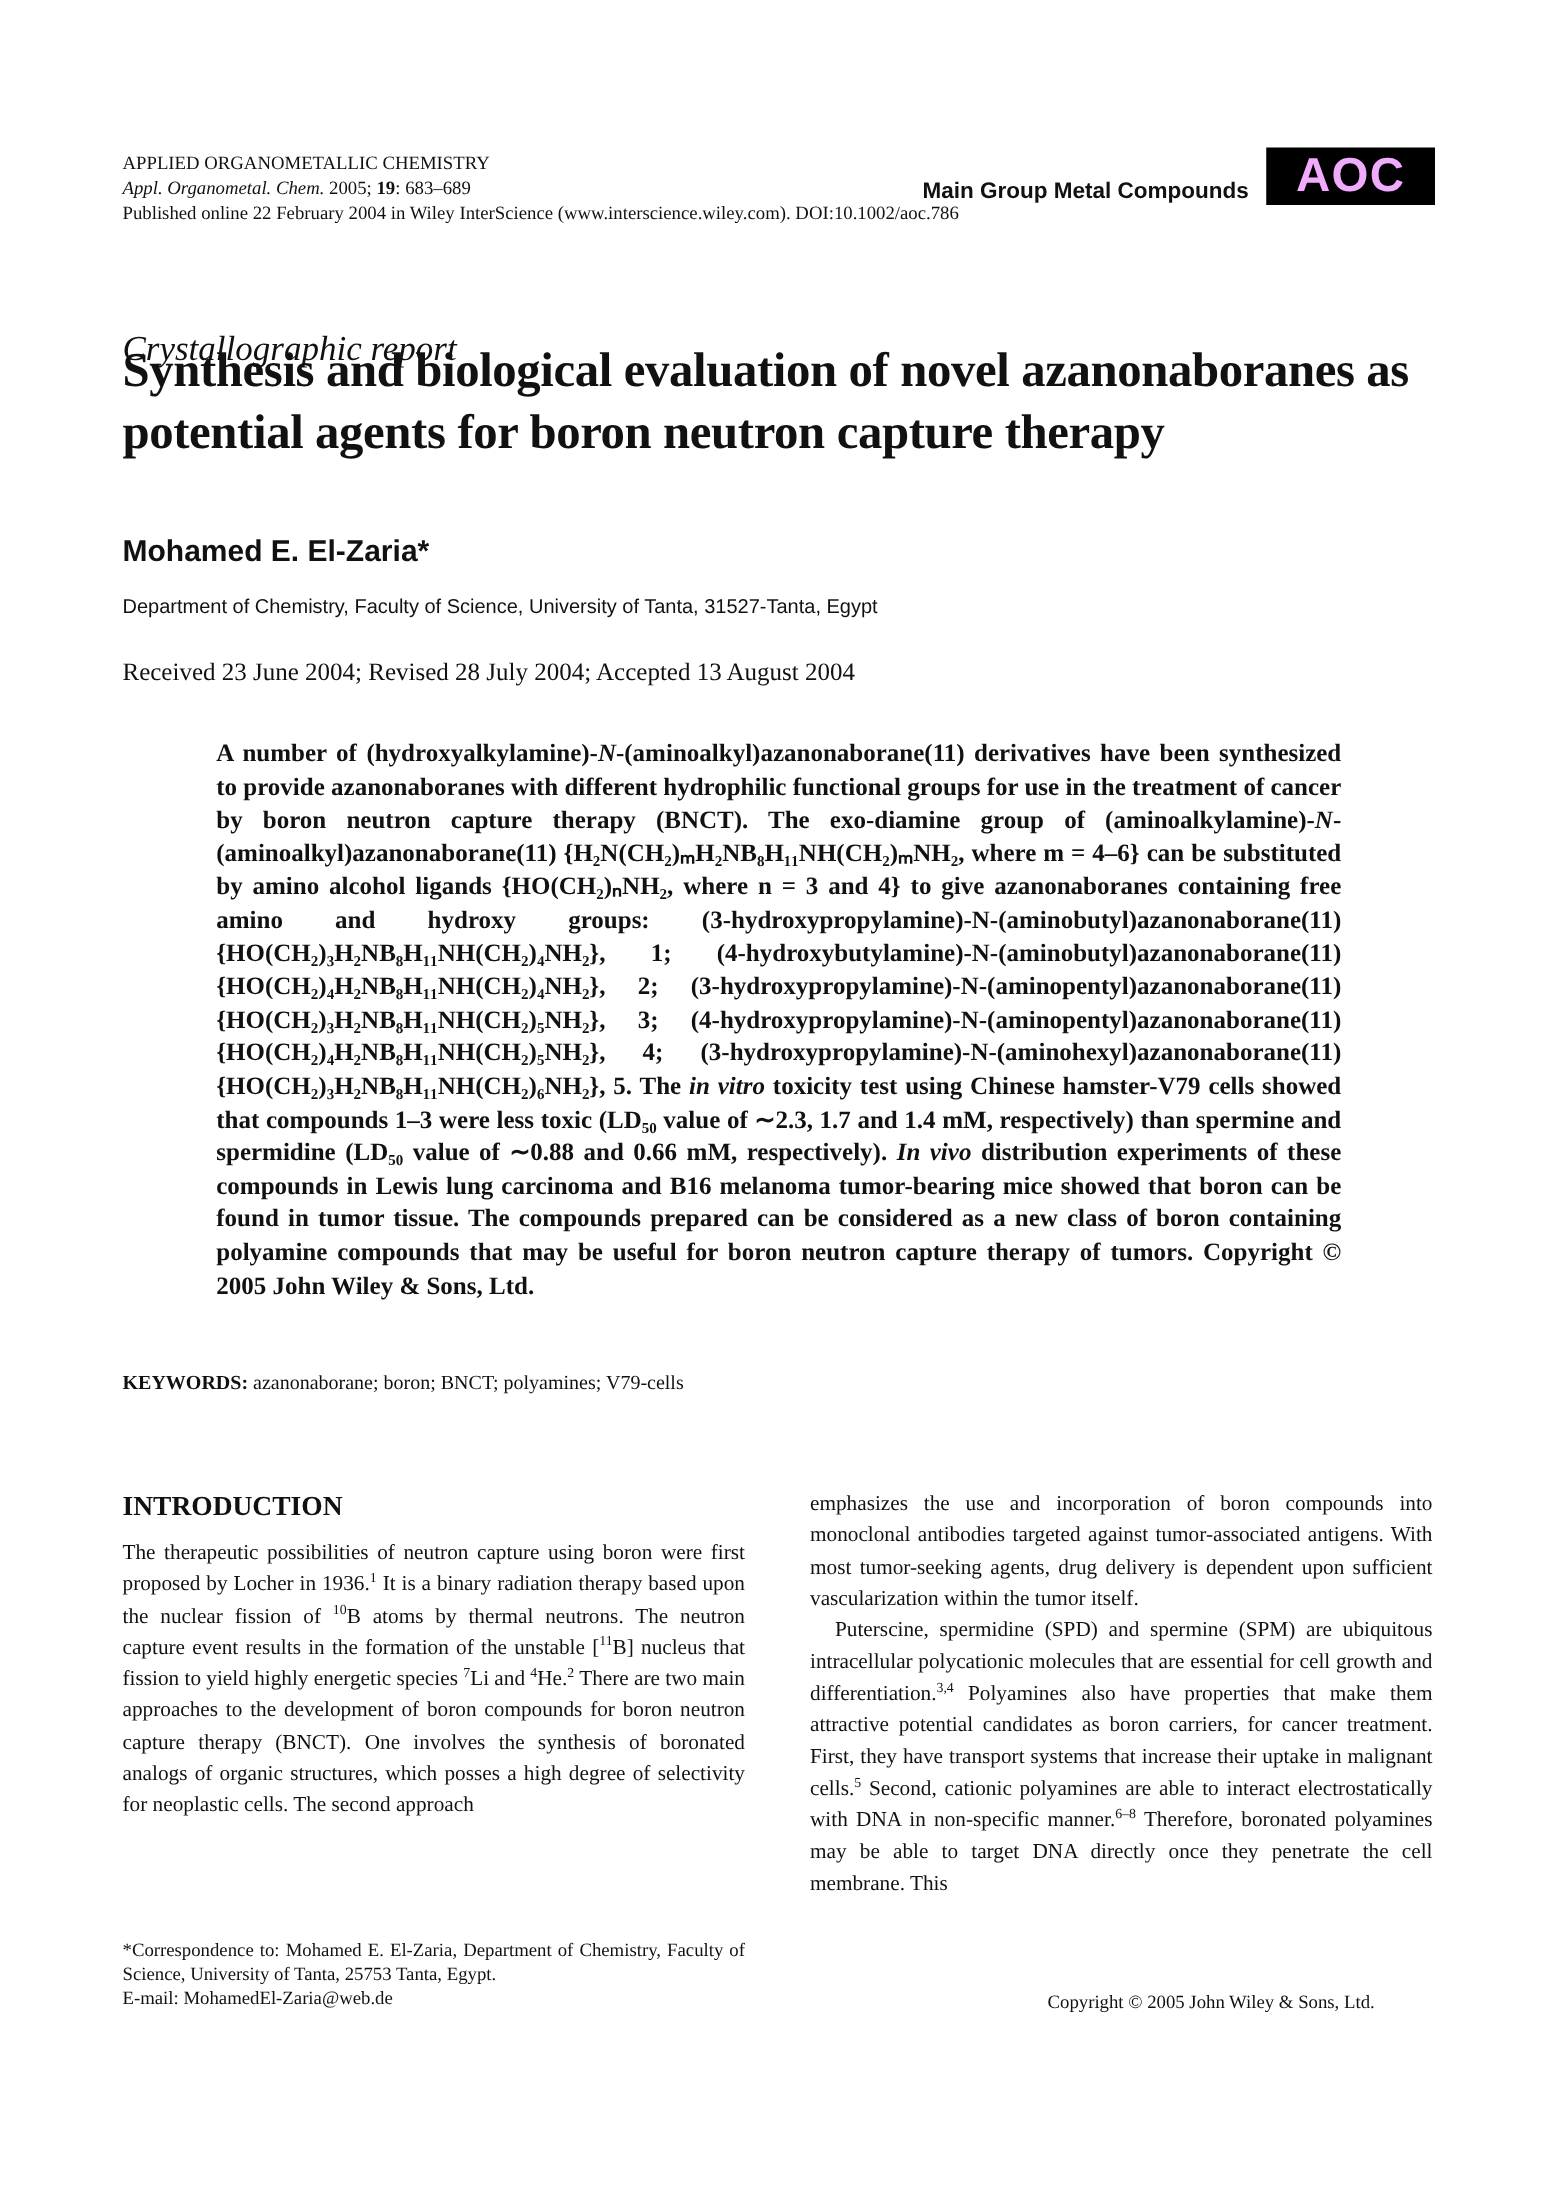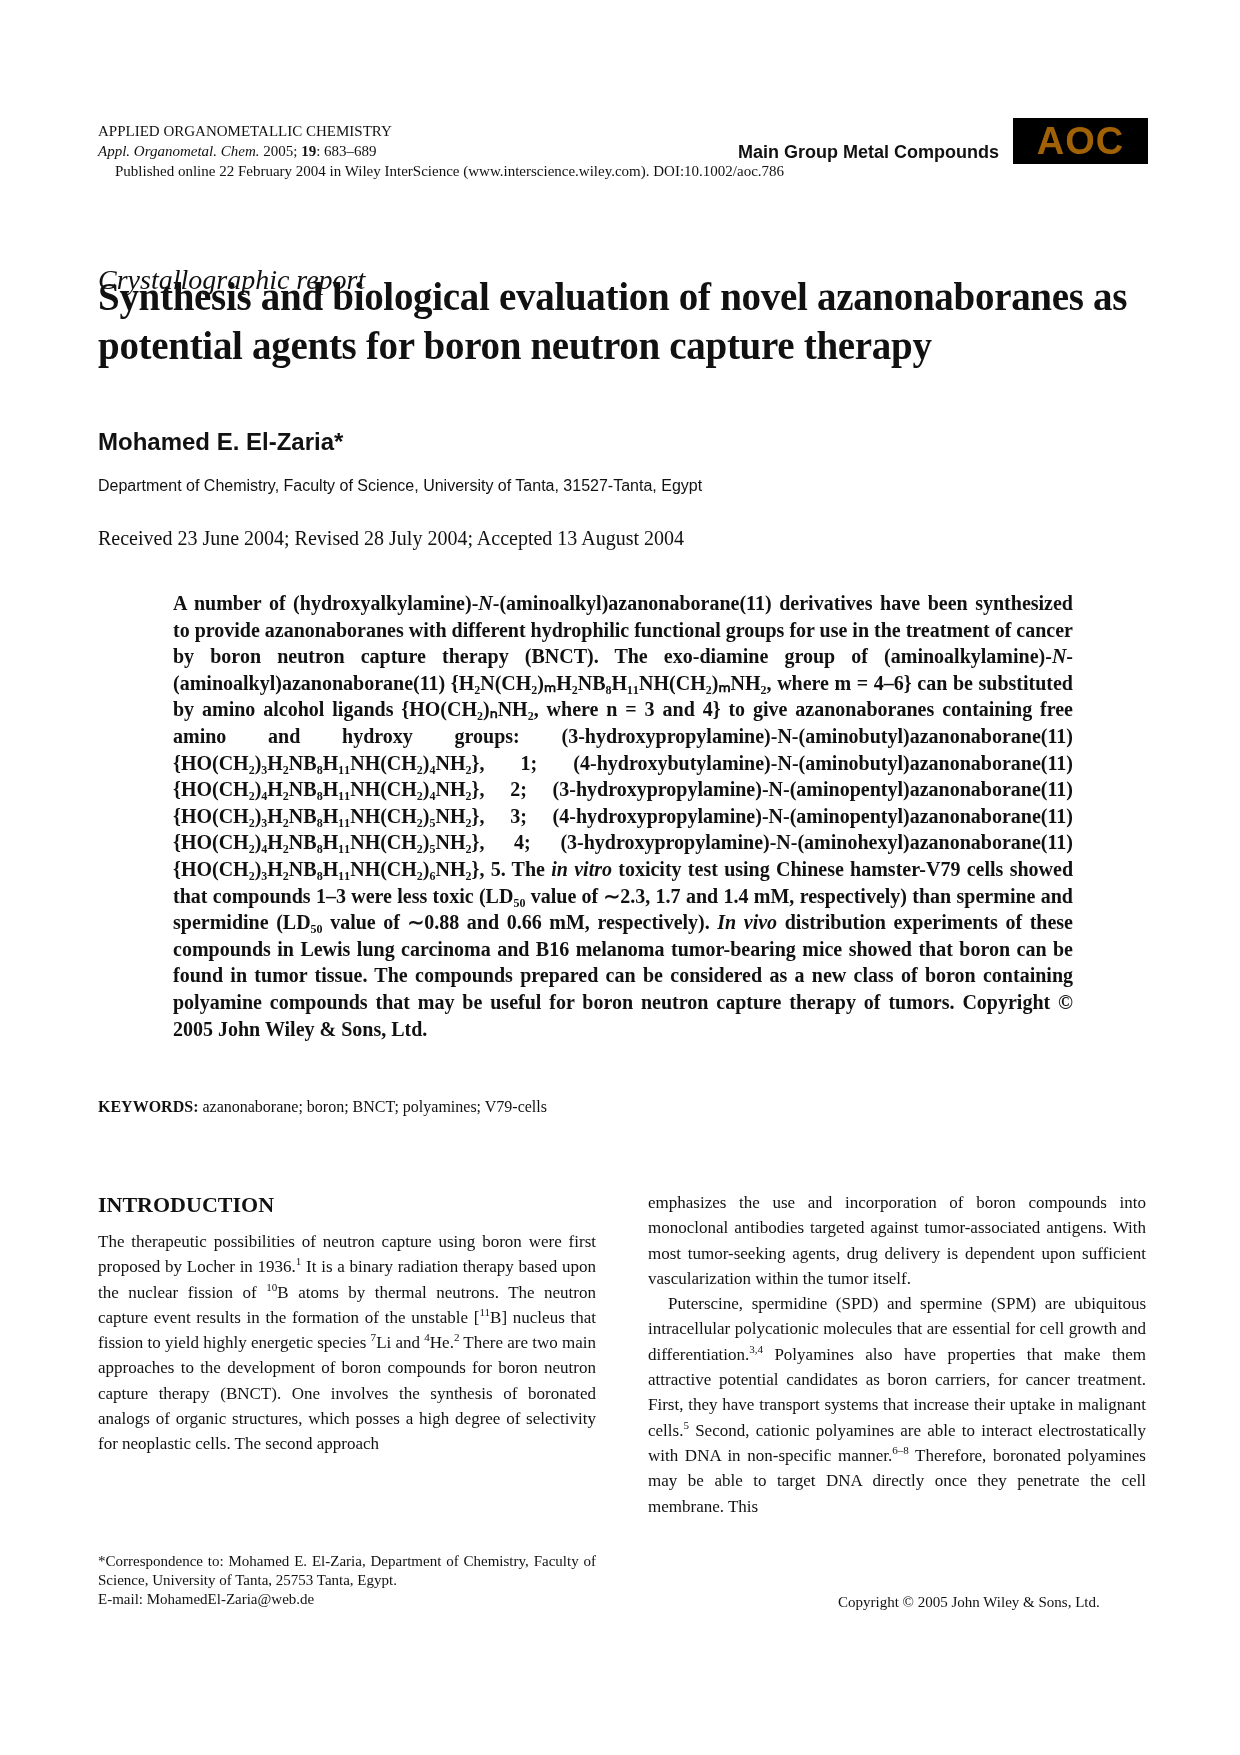--- a/index.html
+++ b/index.html
@@ -1,20 +1,20 @@
 <!DOCTYPE html>
 <html><head>
 <meta charset="utf-8">
 <style>
   html, body { margin:0; padding:0; background:#ffffff; }
   body { width:1240px; height:1755px; position:relative; overflow:hidden; color:#111; font-family:"Liberation Serif", serif; }
   .abs { position:absolute; }
   .hdr { font-size:15px; line-height:19px; }
   .section-tag { left:738px; top:142px; font-family:"Liberation Sans", sans-serif; font-weight:bold; font-size:18px; }
-  .aoc-badge { left:1013px; top:118px; width:135px; height:46px; background:#000; color:#a16207; font-family:"Liberation Sans", sans-serif; font-weight:900; font-size:38px; line-height:46px; text-align:center; letter-spacing:1px; }
+  .aoc-badge { left:1013px; top:118px; width:135px; height:46px; background:#000; color:#f0abfc; font-family:"Liberation Sans", sans-serif; font-weight:900; font-size:38px; line-height:46px; text-align:center; letter-spacing:1px; }
   .report-type { left:98px; top:220px; font-style:italic; font-size:28px;margin-top:44px; }
   .title { left:98px; top:272px; width:1080px; font-weight:bold; font-size:39px; line-height:49px; letter-spacing:-0.3px; }
   .author { left:98px; top:428px; font-family:"Liberation Sans", sans-serif; font-weight:bold; font-size:24px; }
   .affil { left:98px; top:477px; font-family:"Liberation Sans", sans-serif; font-size:16px; }
   .dates { left:98px; top:527px; font-size:20px; }
   .abstract { left:173px; top:590px; width:900px; font-weight:bold; font-size:20px; line-height:26.6px; text-align:justify; }
   .abstract i { font-weight:bold; }
   .keywords { left:98px; top:1098px; font-size:16px; }
   .keywords b { font-weight:bold; }
   .intro-head { left:98px; top:1192px; font-weight:bold; font-size:22px; }
@@ -29,21 +29,21 @@
 </style>
 </head>
 <body>
 
 <div class="abs hdr journal" style="left:98px;top:122px;font-size:15px;">APPLIED ORGANOMETALLIC CHEMISTRY</div>
 <div class="abs hdr" style="left:98px;top:142px;font-size:15px;">
   <i>Appl. Organometal. Chem.</i>
   <span>2005;</span>
   <b>19</b><span>: 683–689</span>
 </div>
-<div class="abs hdr" style="left:115px;top:162px;font-size:15px;text-align:right;">Published online 22 February 2004  in Wiley InterScience (www.interscience.wiley.com). DOI:10.1002/aoc.786</div>
+<div class="abs hdr" style="left:98px;top:162px;font-size:15px;text-align:right;">Published online 22 February 2004  in Wiley InterScience (www.interscience.wiley.com). DOI:10.1002/aoc.786</div>
 <div class="abs section-tag">Main Group Metal Compounds</div>
 <div class="abs aoc-badge">AOC</div>
 
 <div class="abs report-type">Crystallographic report</div>
 <h1 class="abs title" style="margin:0;">Synthesis and biological evaluation of novel azanonaboranes as potential agents for boron neutron capture therapy</h1>
 <div class="abs author">Mohamed E. El-Zaria*</div>
 <div class="abs affil">Department of Chemistry, Faculty of Science, University of Tanta, 31527-Tanta, Egypt</div>
 <div class="abs dates">Received 23 June 2004;  Revised 28 July 2004;  Accepted 13 August 2004</div>
 
 <div class="abs abstract"><span>A number of (hydroxyalkylamine)-</span><i>N</i><span>-(aminoalkyl)azanonaborane(11) derivatives have been synthesized to provide azanonaboranes with different hydrophilic functional groups for use in the treatment of cancer by boron neutron capture therapy (BNCT). The exo-diamine group of (aminoalkylamine)-</span><i>N</i><span>-(aminoalkyl)azanonaborane(11) {H₂N(CH₂)ₘH₂NB₈H₁₁NH(CH₂)ₘNH₂, where m = 4–6} can be substituted by amino alcohol ligands {HO(CH₂)ₙNH₂, where n = 3 and 4} to give azanonaboranes containing free amino and hydroxy groups: (3-hydroxypropylamine)-N-(aminobutyl)azanonaborane(11) {HO(CH₂)₃H₂NB₈H₁₁NH(CH₂)₄NH₂}, 1; (4-hydroxybutylamine)-N-(aminobutyl)azanonaborane(11) {HO(CH₂)₄H₂NB₈H₁₁NH(CH₂)₄NH₂}, 2; (3-hydroxypropylamine)-N-(aminopentyl)azanonaborane(11) {HO(CH₂)₃H₂NB₈H₁₁NH(CH₂)₅NH₂}, 3; (4-hydroxypropylamine)-N-(aminopentyl)azanonaborane(11) {HO(CH₂)₄H₂NB₈H₁₁NH(CH₂)₅NH₂}, 4; (3-hydroxypropylamine)-N-(aminohexyl)azanonaborane(11) {HO(CH₂)₃H₂NB₈H₁₁NH(CH₂)₆NH₂}, 5. The </span><i>in vitro</i><span> toxicity test using Chinese hamster-V79 cells showed that compounds 1–3 were less toxic (LD₅₀ value of ∼2.3, 1.7 and 1.4 mM, respectively) than spermine and spermidine (LD₅₀ value of ∼0.88 and 0.66 mM, respectively). </span><i>In vivo</i><span> distribution experiments of these compounds in Lewis lung carcinoma and B16 melanoma tumor-bearing mice showed that boron can be found in tumor tissue. The compounds prepared can be considered as a new class of boron containing polyamine compounds that may be useful for boron neutron capture therapy of tumors. Copyright © 2005 John Wiley &amp; Sons, Ltd.</span></div>

